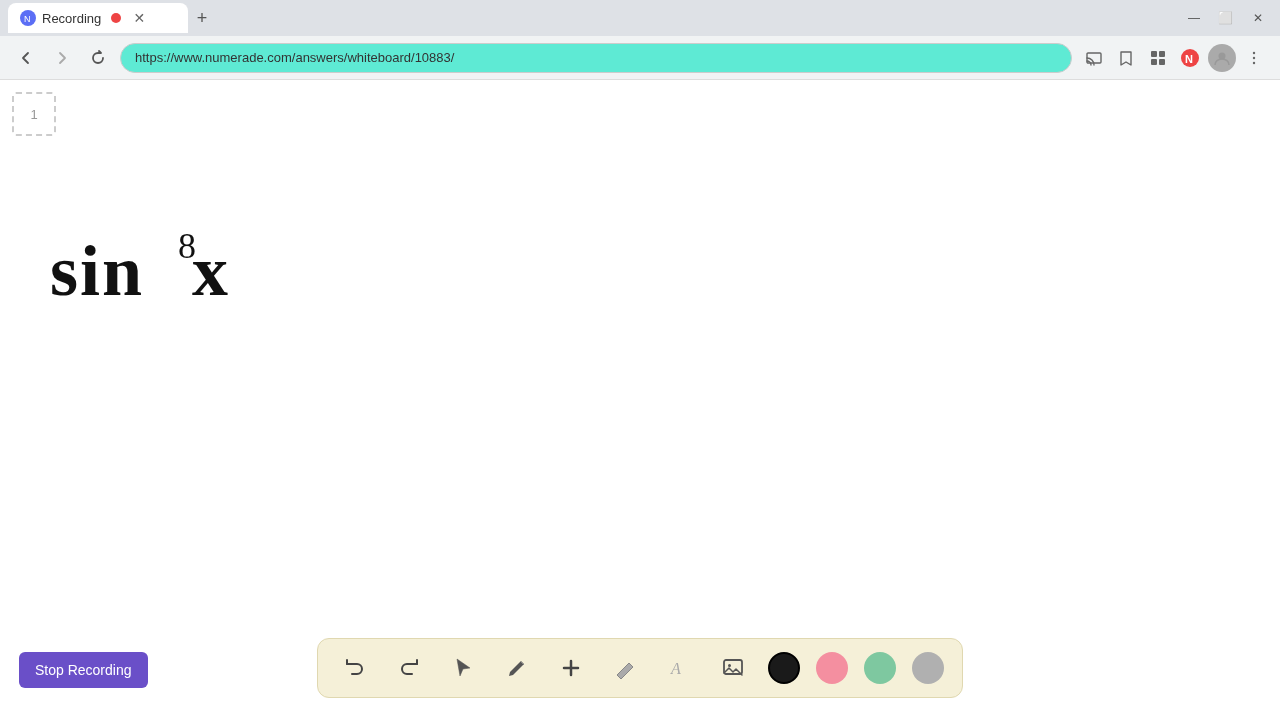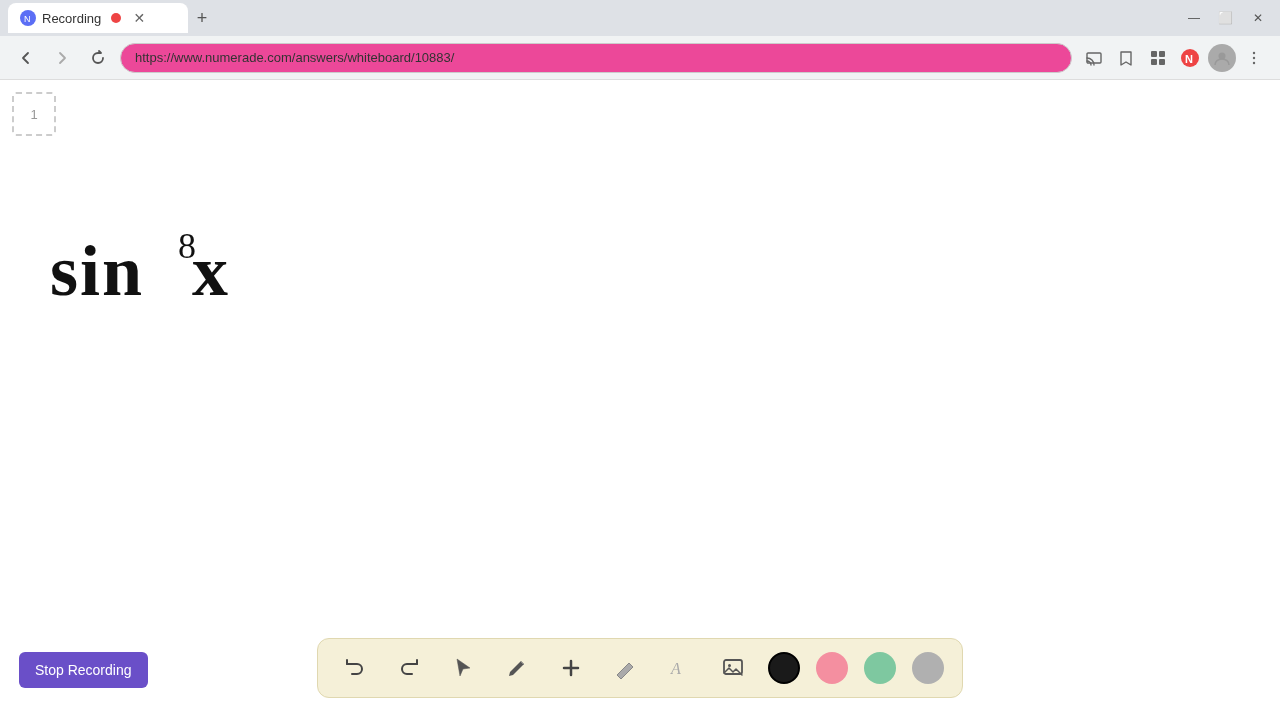--- a/index.html
+++ b/index.html
@@ -13,21 +13,21 @@
     .tab-favicon { width: 16px; height: 16px; background: #5b6ef5; border-radius: 50%; display: flex; align-items: center; justify-content: center; }
     .tab-favicon svg { width: 10px; height: 10px; }
     .tab-recording-dot { width: 10px; height: 10px; background: #e44; border-radius: 50%; margin-left: 4px; }
     .tab-close { width: 16px; height: 16px; display: flex; align-items: center; justify-content: center; cursor: pointer; color: #666; font-size: 14px; margin-left: 4px; }
     .new-tab-btn { width: 28px; height: 28px; display: flex; align-items: center; justify-content: center; cursor: pointer; color: #555; font-size: 18px; }
     .window-controls { margin-left: auto; display: flex; gap: 4px; }
     .win-btn { width: 28px; height: 28px; display: flex; align-items: center; justify-content: center; cursor: pointer; color: #555; font-size: 12px; }
 
     .nav-bar { height: 44px; background: #f1f3f4; display: flex; align-items: center; padding: 0 12px; gap: 8px; border-bottom: 1px solid #ddd; }
     .nav-btn { width: 28px; height: 28px; display: flex; align-items: center; justify-content: center; cursor: pointer; border-radius: 50%; color: #555; }
-    .address-bar { flex: 1; height: 30px; background: #ec4899; border: 1px solid #ccc; border-radius: 15px; display: flex; align-items: center; padding: 0 14px; font-size: 13px; color: #333; }
+    .address-bar { flex: 1; height: 30px; background: #5eead4; border: 1px solid #ccc; border-radius: 15px; display: flex; align-items: center; padding: 0 14px; font-size: 13px; color: #333; }
     .nav-actions { display: flex; gap: 4px; align-items: center; }
     .nav-action-btn { width: 28px; height: 28px; display: flex; align-items: center; justify-content: center; cursor: pointer; color: #555; }
     .avatar-btn { width: 28px; height: 28px; border-radius: 50%; background: #aaa; display: flex; align-items: center; justify-content: center; cursor: pointer; }
 
     
     .whiteboard { flex: 1; background: #fff; position: relative; overflow: hidden; }
 
     
     .page-indicator { position: absolute; top: 12px; left: 12px; width: 44px; height: 44px; border: 2px dashed #ccc; border-radius: 4px; display: flex; align-items: center; justify-content: center; color: #999; font-size: 13px; }
 

